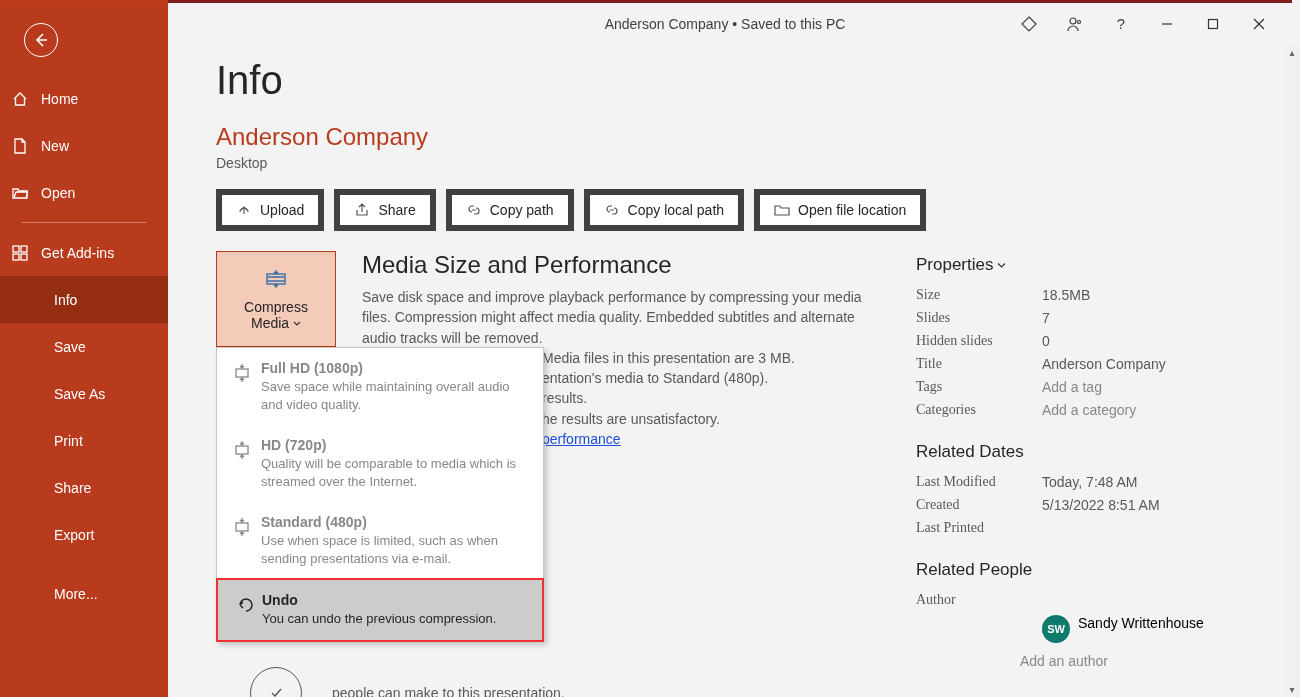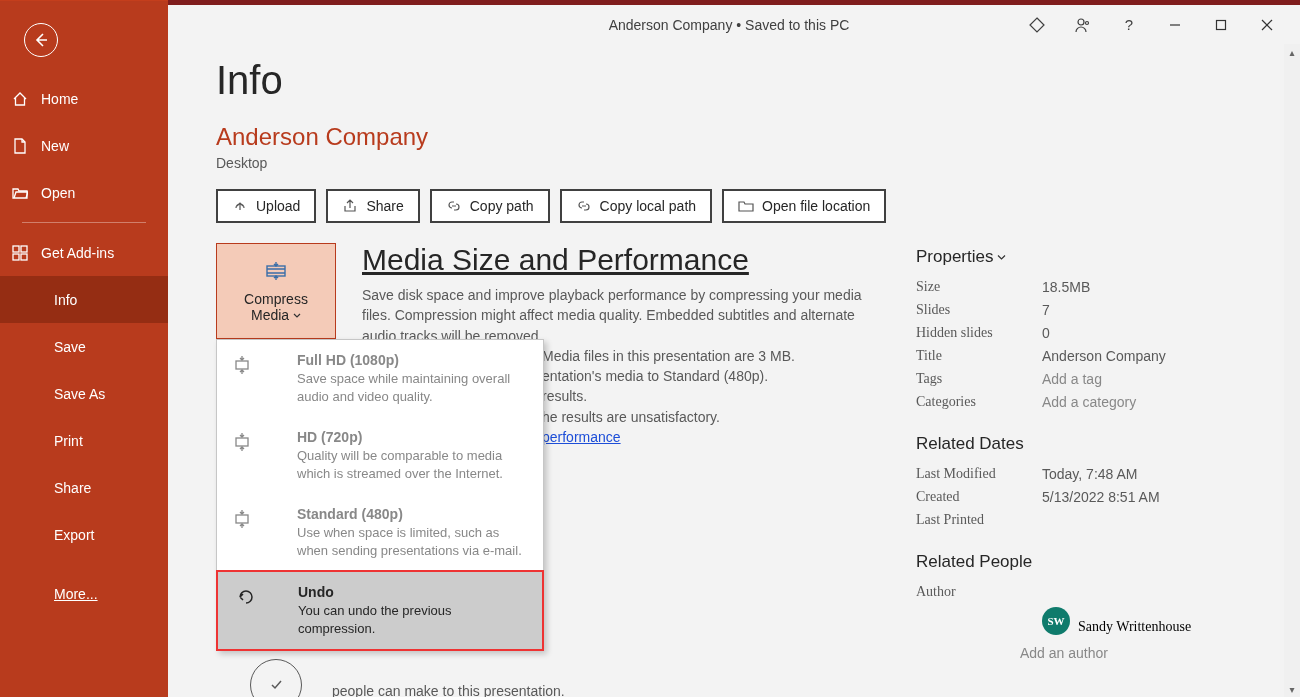--- a/index.html
+++ b/index.html
@@ -1,18 +1,18 @@
 <!DOCTYPE html>
 <html><head>
 <meta charset="utf-8">
 <style>
   * { box-sizing: border-box; margin: 0; padding: 0; }
   body { font-family: "Segoe UI", Arial, sans-serif; font-size: 14px; background: #f3f3f3; width: 1300px; height: 697px; overflow: hidden; position: relative; }
 
-  .titlebar { position: absolute; top: 0; left: 168px; right: 0; height: 44px; display: flex; align-items: center; background: #f3f3f3; border-top: 5px solid #7f1d1d; }
+  .titlebar { position: absolute; top: 0; left: 168px; right: 8px; height: 44px; display: flex; align-items: center; background: #f3f3f3; border-top: 3px solid #7f1d1d; }
   .titlebar-left { flex: 1; }
   .titlebar-title { text-align: center; flex: 2; font-size: 14px; color: #404040; }
   .titlebar-right { flex: 1; display: flex; justify-content: flex-end; align-items: center; padding-right: 10px; }
   .titlebar-icon { width: 46px; height: 44px; display: flex; align-items: center; justify-content: center; color: #404040; }
   .titlebar-icon svg { width: 16px; height: 16px; }
   .titlebar-btn { width: 46px; height: 44px; display: flex; align-items: center; justify-content: center; }
 
   .sidebar { position: absolute; top: 0; left: 0; width: 168px; height: 697px; background: #b83b1d; color: #fff; padding-top: 22px; border-top: 1px solid #c43e1c;}
   .back-btn { width: 34px; height: 34px; margin-left: 24px; margin-bottom: 18px; border: 1.5px solid #fff; border-radius: 50%; display: flex; align-items: center; justify-content: center; }
   .nav-item { display: flex; align-items: center; height: 47px; padding-left: 11px; font-size: 14px; cursor: pointer; }
@@ -20,36 +20,36 @@
   .nav-item.active { background: #952d13; }
   .nav-icon { width: 18px; height: 18px; margin-right: 12px; display: flex; align-items: center; justify-content: center; }
   .nav-sep { border-top: 1px solid rgba(255,255,255,0.35); margin: 6px 22px; }
 
   .main { position: absolute; top: 44px; left: 168px; right: 16px; bottom: 0; padding: 14px 0 0 48px; overflow: hidden; }
   .page-title { font-size: 40px; font-weight: 400; color: #262626; margin-bottom: 20px; }
   .file-name { font-size: 24px; color: #b83b1d; margin-bottom: 4px; }
   .file-loc { font-size: 14px; color: #595959; margin-bottom: 18px; }
 
   .action-row { display: flex; gap: 10px; margin-bottom: 20px; }
-  .action-btn { display: inline-flex; align-items: center; gap: 8px; border: 2px solid #404040; background: #fff; padding: 7px 14px; font-size: 14px; color: #262626; cursor: pointer; }
+  .action-btn { display: inline-flex; align-items: center; gap: 8px; border: 6px solid #404040; background: #fff; padding: 7px 14px; font-size: 14px; color: #262626; cursor: pointer; }
   .action-btn svg { width: 16px; height: 16px; }
 
   .content-cols { display: flex; gap: 40px; }
   .left-col { width: 660px; position: relative; }
 
   .compress-btn { width: 120px; height: 96px; border: 1px solid #b83b1d; background: #f4cbb8; display: flex; flex-direction: column; align-items: center; justify-content: center; font-size: 14px; color: #262626; position: absolute; top: 0; left: 0; }
   .compress-btn .cm-icon { margin-bottom: 6px; }
 
   .media-section { margin-left: 146px; }
-  .sec-title { font-size: 30px; color: #262626; margin-bottom: 8px; font-weight: 400; text-decoration: underline; }
+  .sec-title { font-size: 24px; color: #262626; margin-bottom: 8px; font-weight: 400; }
   .sec-body { font-size: 14px; color: #595959; line-height: 1.45; }
   .link { color: #1d4ed8; text-decoration: underline; cursor: pointer; }
 
   .dropdown { position: absolute; top: 96px; left: 0; width: 328px; background: #fff; border: 1px solid #c6c6c6; box-shadow: 3px 3px 6px rgba(0,0,0,0.2); }
-  .dd-item { display: flex; align-items: flex-start; padding: 12px 16px; cursor: pointer; gap: 36px; }
+  .dd-item { display: flex; align-items: flex-start; padding: 12px 16px; cursor: pointer; }
   .dd-icon { width: 28px; flex-shrink: 0; color: #888; margin-top: 2px; }
   .dd-text { flex: 1; }
   .dd-title { font-size: 14px; font-weight: 600; color: #888; margin-bottom: 2px; }
   .dd-desc { font-size: 13px; color: #888; line-height: 1.35; }
   .dd-item.undo { background: #ccc; }
   .dd-item.undo .dd-title { color: #262626; }
   .dd-item.undo .dd-desc { color: #262626; }
   .dd-item.undo .dd-icon { color: #262626; }
   .undo-highlight { border: 2.5px solid #e33; margin: -1px; }
 
@@ -59,21 +59,21 @@
   .inspect-icon { width: 52px; height: 52px; border: 1.5px solid #595959; border-radius: 50%; margin: 0 auto; display:flex; align-items:center; justify-content:center; }
 
   .right-col { width: 320px; padding-top: 4px; }
   .prop-header { font-size: 17px; color: #262626; margin-bottom: 12px; display:flex; align-items:center; gap:4px; cursor:pointer; }
   .prop-row { display: flex; margin-bottom: 7px; font-size: 14px; }
   .prop-label { width: 126px; color: #595959; font-family: Liberation Serif, serif; }
   .prop-val { color: #595959; }
   .prop-val.link-style { color: #888; cursor: pointer; }
   .section-h { font-size: 17px; color: #262626; margin-top: 24px; margin-bottom: 12px; }
   .avatar { width: 28px; height: 28px; border-radius: 50%; background: #0f7b6c; color: #fff; display: inline-flex; align-items: center; justify-content: center; font-size: 11px; font-weight: 600; margin-right: 8px; vertical-align: middle; }
-  .author-row { display: flex; align-items: flex-end; margin-left: 126px; margin-bottom: 10px; font-family: Liberation Serif, serif; }
+  .author-row { display: flex; align-items: flex-start; margin-left: 126px; margin-bottom: 10px; }
 
   .scrollbar-track { position:absolute; right:0; top:44px; bottom:0; width:16px; background:#f0f0f0; }
   .scroll-arrow { width:16px; height:16px; display:flex; align-items:center; justify-content:center; font-size:10px; color:#666; }
   .scroll-arrow.up{ position:absolute; top:0;}
   .scroll-arrow.down{ position:absolute; bottom:0;}
 </style>
 </head>
 <body>
 
 <div class="titlebar">
@@ -169,21 +169,21 @@
     </div>
   <div class="nav-item text-only">
       <span>Print</span>
     </div>
   <div class="nav-item text-only">
       <span>Share</span>
     </div>
   <div class="nav-item text-only">
       <span>Export</span>
     </div>
-  <div class="nav-item text-only" style="margin-top:12px;text-decoration:underline;">
+  <div class="nav-item text-only" style="margin-top:12px;">
       <span>More...</span>
     </div>
 </div>
 
 <div class="main">
   <div class="page-title">Info</div>
   <div class="file-name">Anderson Company</div>
   <div class="file-loc">Desktop</div>
 
   <div class="action-row">

